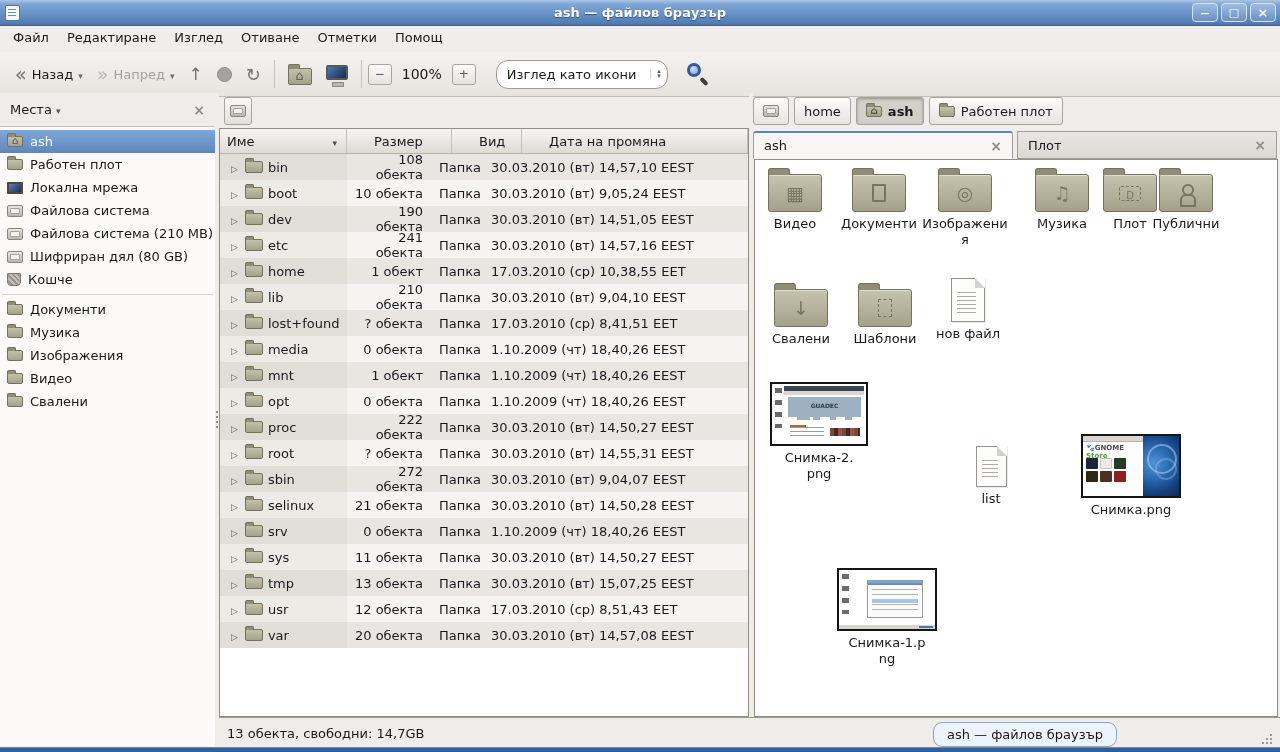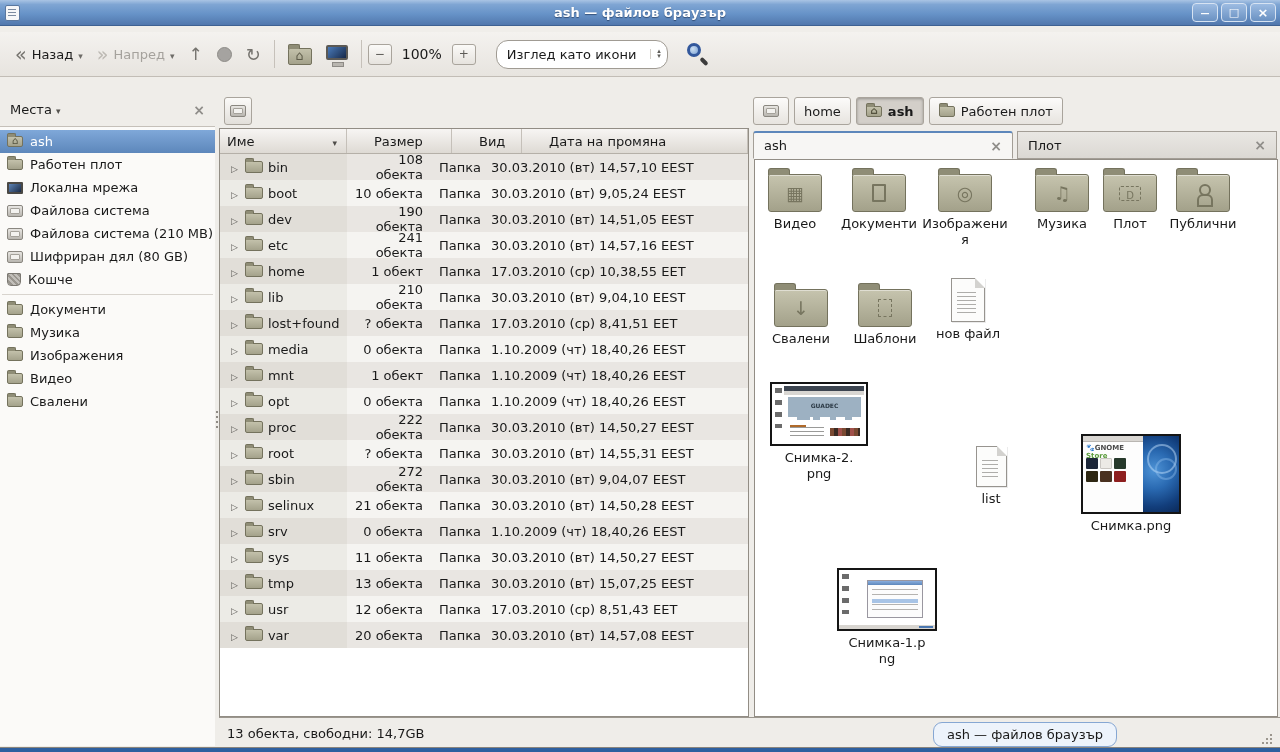--- a/index.html
+++ b/index.html
@@ -23,21 +23,21 @@
   .wbtn.min::before { content:"—"; font-size:9px; }
   .wbtn.max::before { content:"□"; }
   .wbtn.close::before { content:"×"; font-size:13px; }
 
   
   .menubar { position:absolute; left:0; top:26px; width:1280px; height:22px;
     background:#f0eeea; display:flex; align-items:center; padding-left:4px; }
   .menu-item { padding:2px 9px; }
 
   
-  .toolbar { position:absolute; left:0; top:32px; width:1280px; height:45px;
+  .toolbar { position:absolute; left:0; top:52px; width:1280px; height:45px;
     background:linear-gradient(#f4f2ef,#e7e4df); border-bottom:1px solid #c2bdb6;
     display:flex; align-items:center; padding-left:8px; }
   .tool { display:flex; align-items:center; gap:5px; padding:0 7px; height:34px; border-radius:3px; }
   .tool .glyph { color:#76746f; }
   .tool.disabled { color:#a5a29d; }
   .tool.disabled .glyph { color:#bdbab4; }
   .i-back::before { content:"«"; font-size:19px; }
   .i-fwd::before { content:"»"; font-size:19px; }
   .i-up::before { content:"↑"; font-size:17px; }
   .i-caret::before { content:"▾"; font-size:9px; color:#6e6c68; }
@@ -602,21 +602,21 @@
         <span class="em-char">♫</span>
       </span>
     <span class="ivlabel">Музика</span>
     </div>
   <div class="ivitem" style="left:337px;top:6px;width:76px">
     <span class="bfolder">
         <span class="em-desktop"></span>
       </span>
     <span class="ivlabel">Плот</span>
     </div>
-  <div class="ivitem" style="left:407px;top:6px;width:82px">
+  <div class="ivitem" style="left:390px;top:6px;width:82px">
     <span class="bfolder">
         <span class="em-person"></span>
       </span>
     <span class="ivlabel">Публични</span>
     </div>
 
   <div class="ivitem" style="left:6px;top:121px;width:80px">
     <span class="bfolder">
         <span class="em-char">↓</span>
       </span>
@@ -646,21 +646,21 @@
         <span class="t2-lines"></span>
         <span class="t2-photos"></span>
     </span>
     <span class="ivlabel" style="width:76px">Снимка-2.png</span>
     </div>
   <div class="ivitem" style="left:205px;top:286px;width:62px">
     <span class="paper small"></span>
     <span class="ivlabel">list</span>
     </div>
   <div class="ivitem" style="left:324px;top:274px;width:104px">
-    <span class="thumb" style="width:100px;height:80px">
+    <span class="thumb" style="width:100px;height:64px">
       <span class="ts-left">
         <span class="ts-topbar"></span>
         <span class="ts-title">🐾GNOME <b>Store</b></span>
         <span class="ts-grid">
           <span style="background:#1c2638"></span>
           <span style="background:#eceae6;border:1px solid #c9c6c2"></span>
           <span style="background:#26392b"></span>
           <span style="background:#2e2713"></span>
           <span style="background:#4a3120"></span>
           <span style="background:#8e1f1f"></span>

